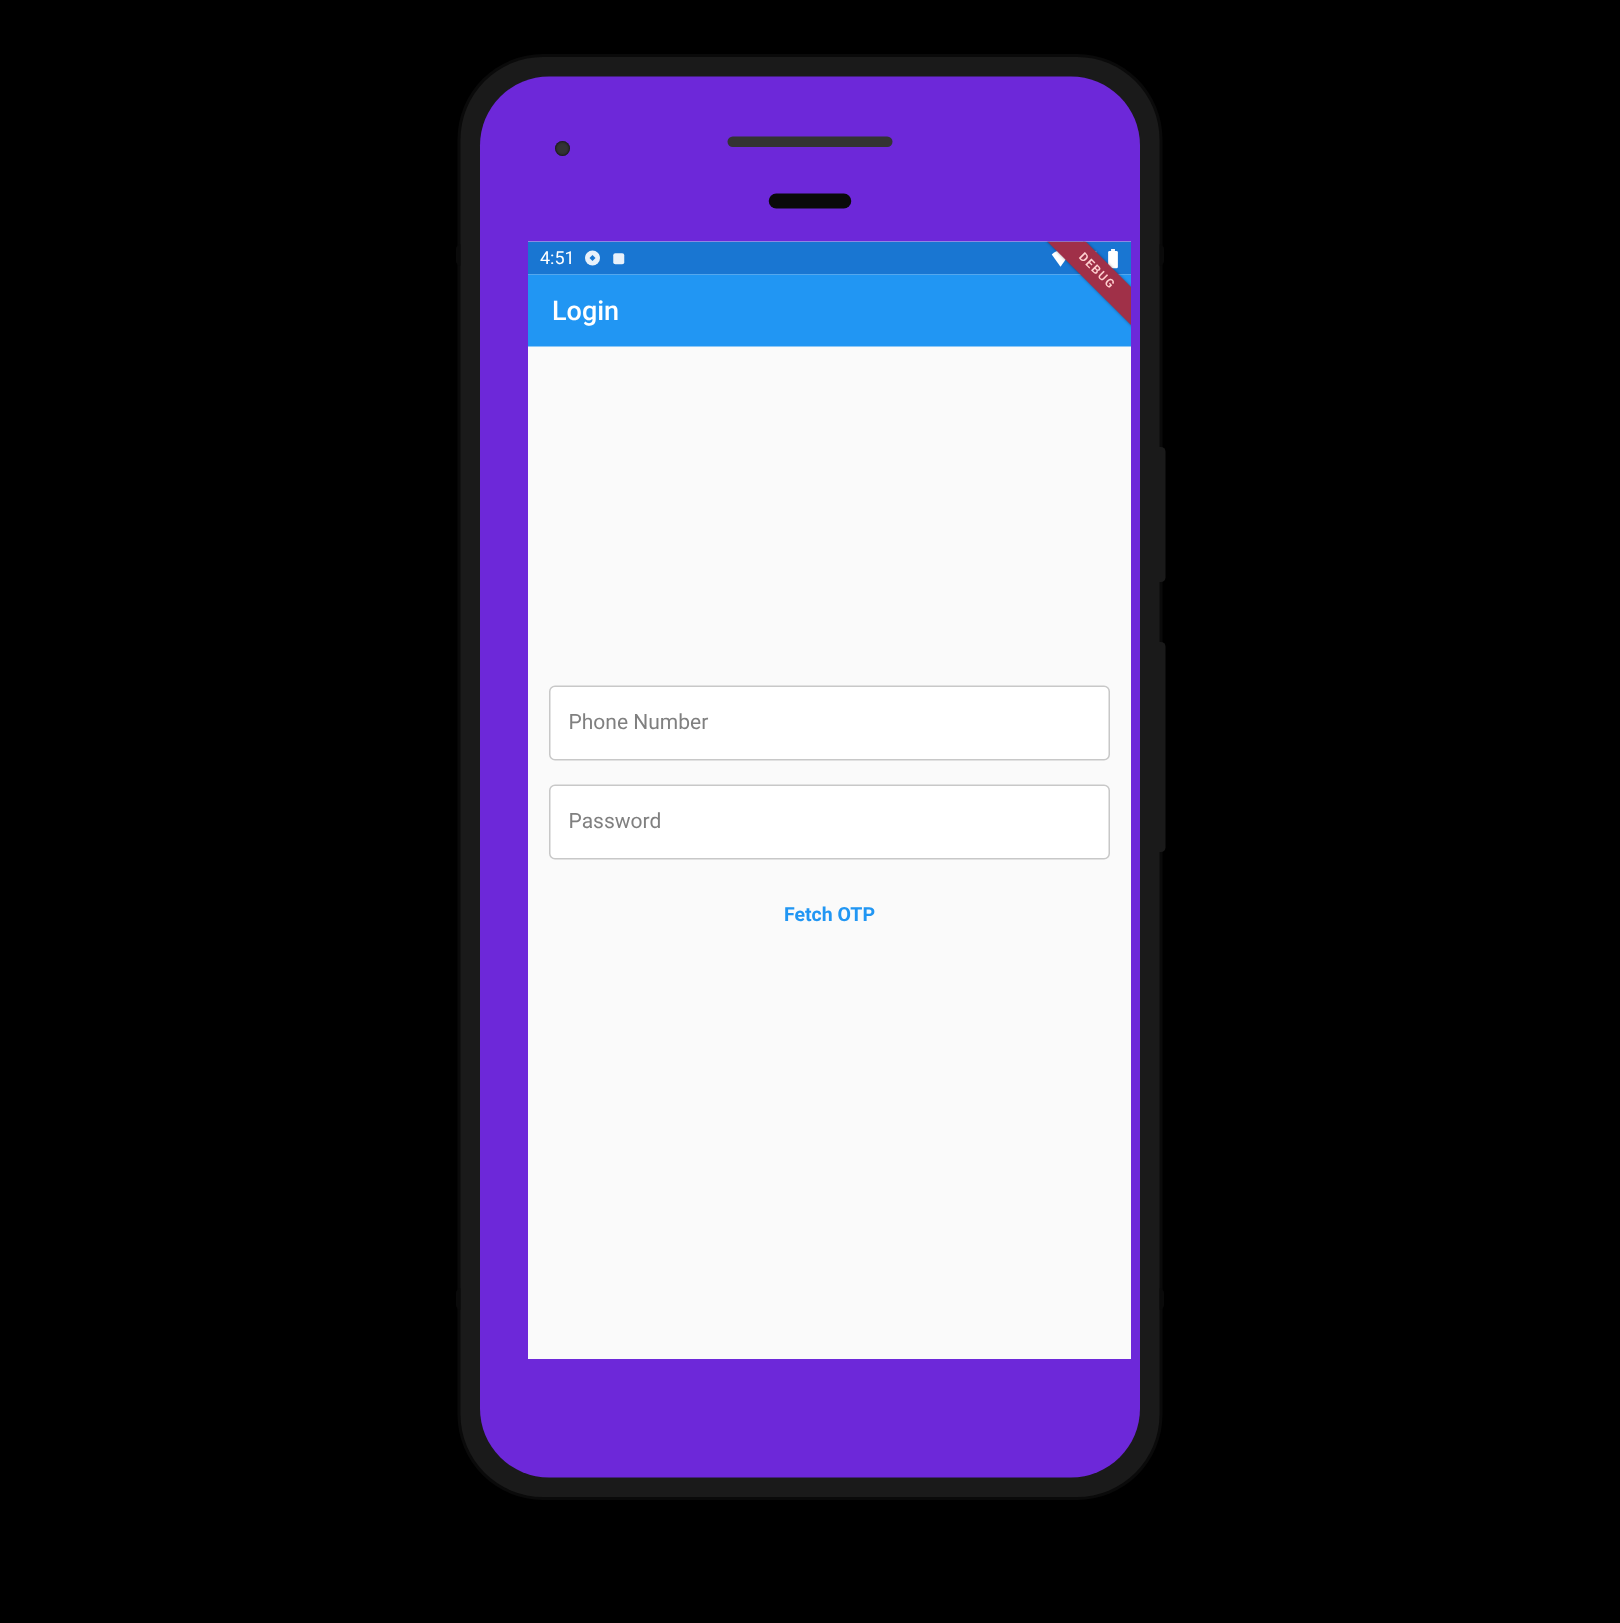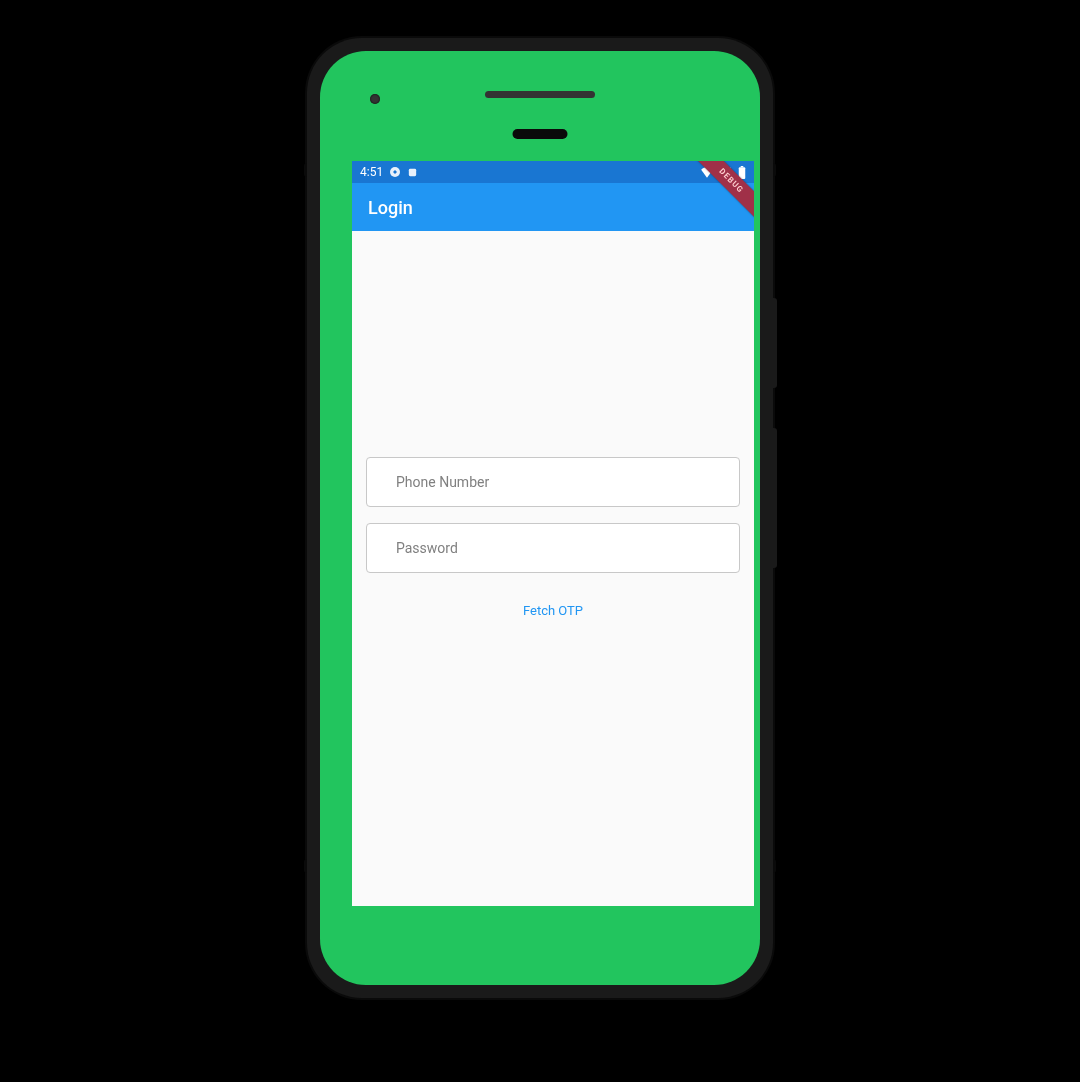--- a/index.html
+++ b/index.html
@@ -24,21 +24,21 @@
       background: #1a1a1a;
       border-radius: 55px;
       box-shadow: 0 0 0 2px #0a0a0a, 0 20px 60px rgba(0,0,0,0.6);
     }
     .phone-inner {
       position: absolute;
       left: 13px;
       top: 13px;
       right: 13px;
       bottom: 13px;
-      background: #22c55e;
+      background: #6d28d9;
       border-radius: 46px;
     }
     .camera {
       position: absolute;
       top: 43px;
       left: 50px;
       width: 10px;
       height: 10px;
       background: #333;
       border-radius: 50%;
@@ -156,39 +156,39 @@
       top: 226px;
       left: 14px;
       right: 14px;
     }
     .text-field {
       width: 100%;
       height: 50px;
       border: 1px solid #c8c8c8;
       border-radius: 4px;
       background: #fff;
-      padding: 0 29px;
+      padding: 0 12px;
       font-size: 14px;
       color: #333;
       outline: none;
       margin-bottom: 16px;
       font-family: inherit;
     }
     .text-field::placeholder {
       color: #808080;
     }
     .link-button {
       display: block;
       width: 100%;
       text-align: center;
       background: none;
       border: none;
       color: #2196f3;
       font-size: 13px;
-      font-weight: 400;
+      font-weight: 700;
       padding: 10px 0;
       cursor: pointer;
       margin-top: 4px;
       font-family: inherit;
     }
     .link-button + .link-button {
       margin-top: 10px;
     }
   </style>
 </head>

